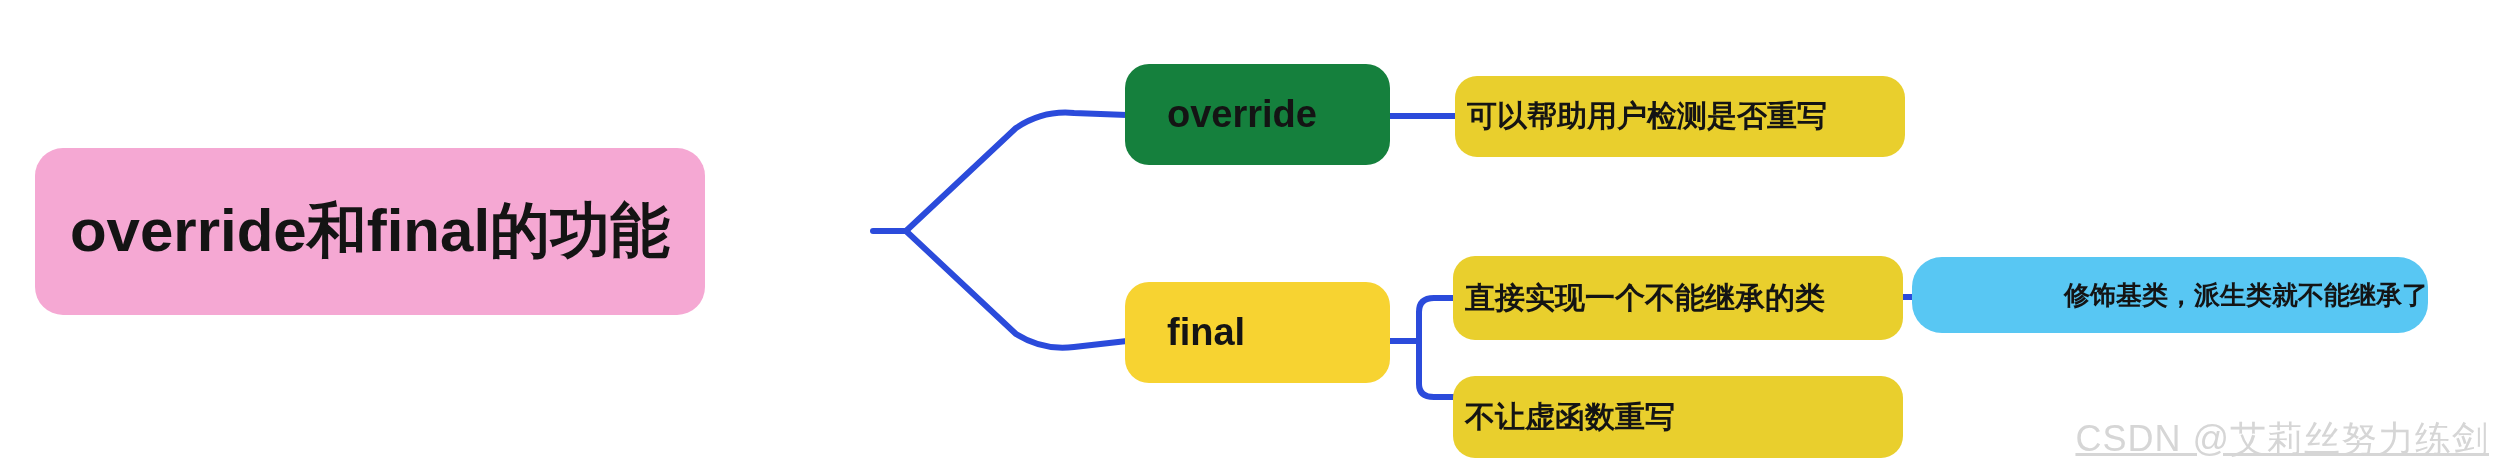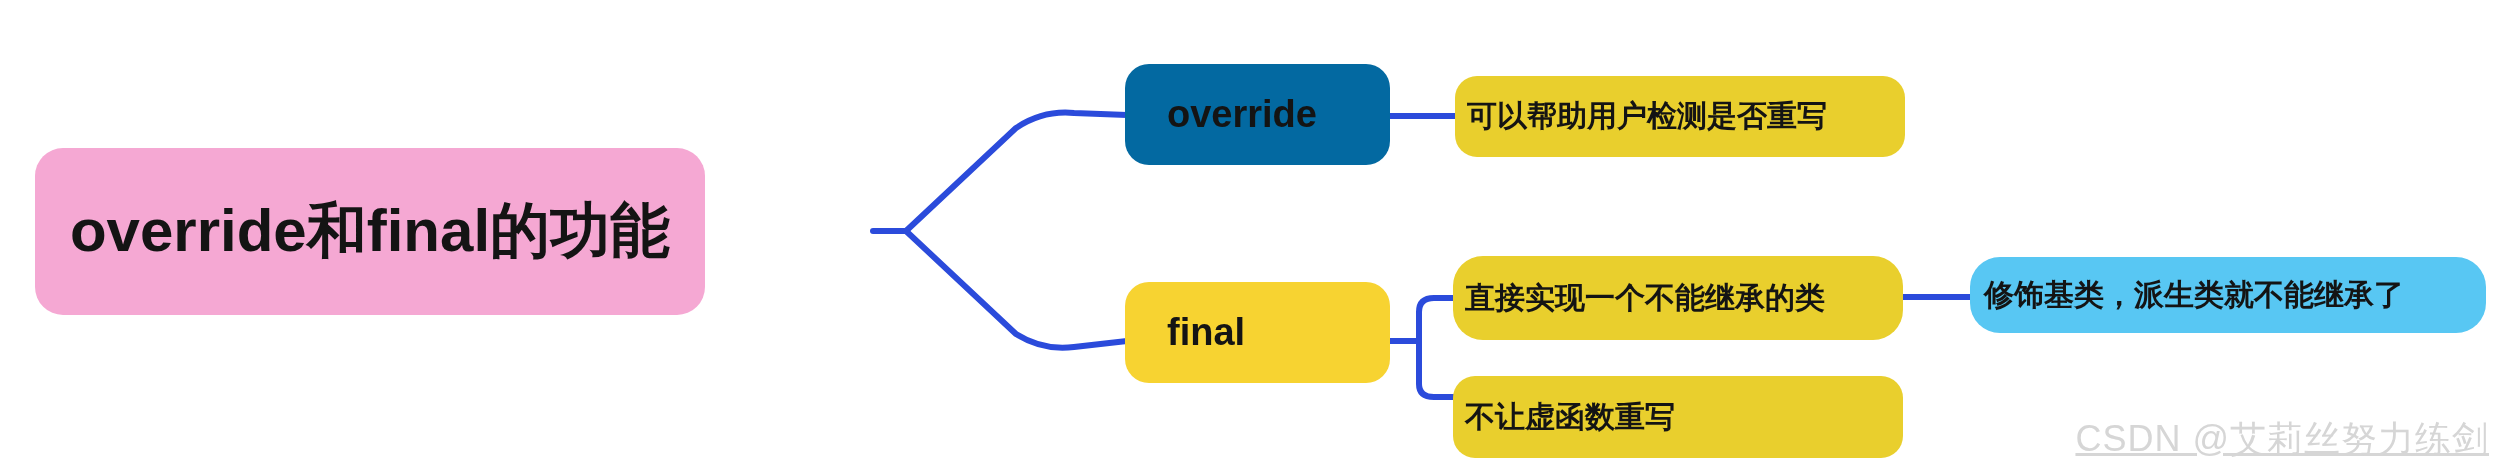--- a/index.html
+++ b/index.html
@@ -56,26 +56,27 @@
     width: 450px;
     border-radius: 22px;
     padding-left: 12px;
     font-size: 30px;
     font-weight: 600;
   }
   #node-override-child { left: 1455px; top: 76px;  height: 81px; }
   #node-final-child1   { left: 1453px; top: 256px; height: 84px; }
   #node-final-child2   { left: 1453px; top: 376px; height: 82px; }
   .node-grandchild {
-    left: 1970px; top: 257px;
+    left: 1912px; top: 257px;
     width: 516px; height: 76px;
     border-radius: 30px;
     padding-left: 14px;
-    font-size: 30px;
+    font-size: 26px;
     font-weight: 600;
+    justify-content: flex-end;
   }
   #watermark {
     position: absolute;
     right: 16px;
     bottom: 10px;
     font-size: 36px;
     font-weight: 400;
     letter-spacing: 1px;
     color: #d6d6d6;
     text-shadow: 1px 1px 0 rgba(255,255,255,0.9), -1px -1px 0 rgba(255,255,255,0.6);
@@ -95,33 +96,33 @@
     <path d="M 1390 116 H 1455" stroke="#2B4BDB"></path>
     <path d="M 1390 341 H 1419" stroke="#2B4BDB"></path>
     <path d="M 1455 298 H 1434 Q 1419 298 1419 312 V 384 Q 1419 397 1434 397 H 1455" stroke="#2B4BDB"></path>
     <path d="M 1903 297 H 1972" stroke="#2B4BDB"></path>
   </svg>
 
   <div class="node node-root" id="node-root" style="background-color: rgb(245, 168, 211);">
     <span>override和final的功能</span>
   </div>
 
-  <div class="node node-branch" id="node-override" style="background-color: #0369a1;">
+  <div class="node node-branch" id="node-override" style="background-color: #15803d;">
     <span>override</span>
   </div>
 
   <div class="node node-child" id="node-override-child" style="background-color: rgb(233, 207, 45);">
     <span>可以帮助用户检测是否重写</span>
   </div>
 
   <div class="node node-branch" id="node-final" style="background-color: rgb(247, 211, 49);">
     <span>final</span>
   </div>
 
-  <div class="node node-child" id="node-final-child1" style="background-color: rgb(233, 207, 45); border-radius: 30px;">
+  <div class="node node-child" id="node-final-child1" style="background-color: rgb(233, 207, 45);">
     <span>直接实现一个不能继承的类</span>
   </div>
 
   <div class="node node-child" id="node-final-child2" style="background-color: rgb(233, 207, 45);">
     <span>不让虚函数重写</span>
   </div>
 
   <div class="node node-grandchild" id="node-grandchild" style="background-color: rgb(88, 199, 243);">
     <span>修饰基类，派生类就不能继承了</span>
   </div>

